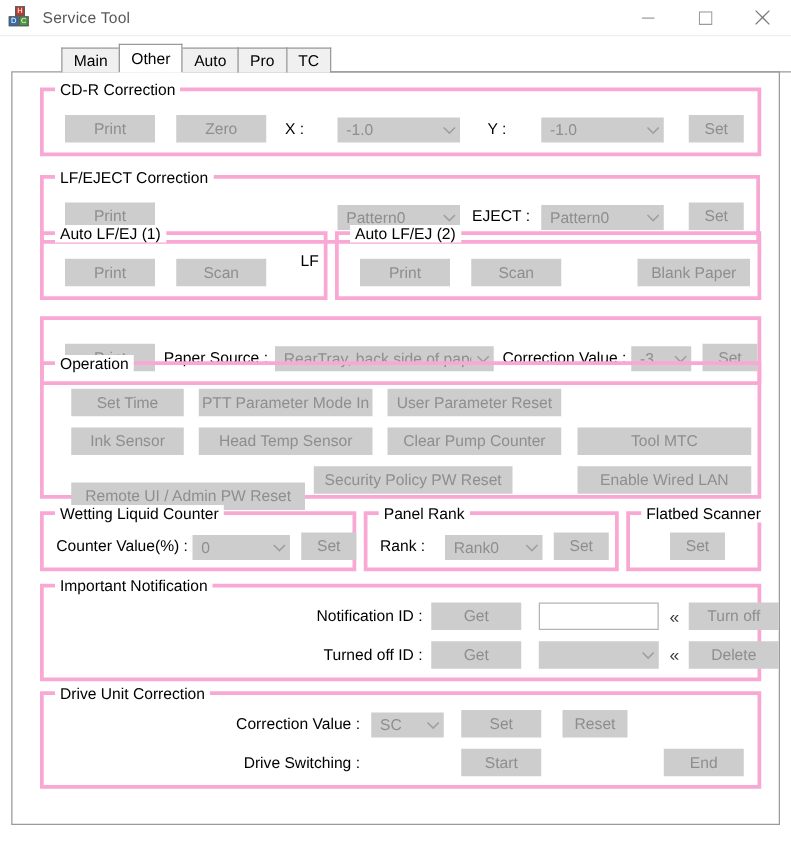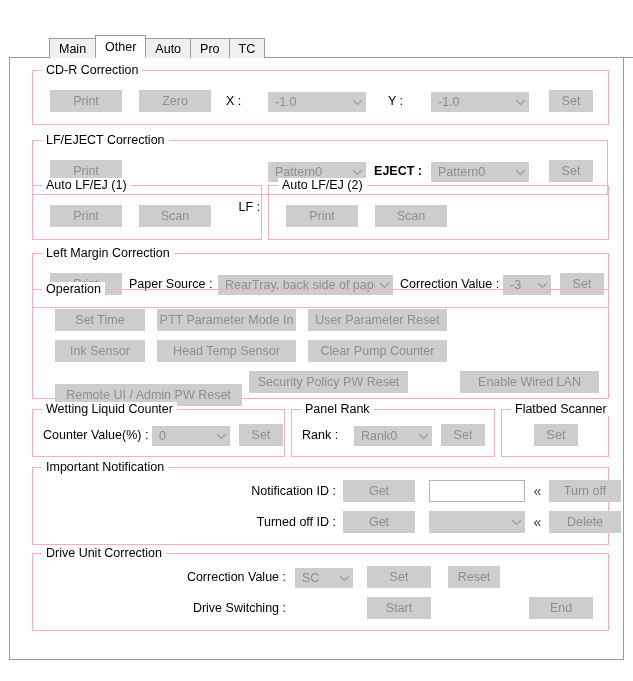--- a/index.html
+++ b/index.html
@@ -128,21 +128,21 @@
   }
   .panel-inner {
     position: absolute;
     left: 0; top: 0;
     width: 613px;
     height: 601px;
   }
   
   .group {
     position: absolute;
-    border: 1px solid #f9a8d4;
+    border: 3px solid #f9a8d4;
     box-sizing: border-box;
     background: transparent;
   }
   .group > .legend {
     position: absolute;
     top: -8px;
     left: 9px;
     background: #ffffff;
     padding: 0 4px;
     font-size: 12.5px;
@@ -221,20 +221,46 @@
     align-items: center;
     justify-content: center;
     letter-spacing: -1px;
   }
 </style>
 </head>
 <body>
 
 <div class="window">
 
+  <div class="titlebar">
+    <div class="title-icon">
+      <div class="blk blk-r">H</div>
+      <div class="blk blk-b">D</div>
+      <div class="blk blk-g">C</div>
+    </div>
+    <div class="title-text">Service Tool</div>
+    <div class="win-buttons">
+      <div class="win-btn">
+        <svg width="11" height="11" viewBox="0 0 11 11">
+          <line x1="0.5" y1="5.5" x2="10.5" y2="5.5" stroke="#9b9b9b" stroke-width="1"></line>
+        </svg>
+      </div>
+      <div class="win-btn">
+        <svg width="11" height="11" viewBox="0 0 11 11">
+          <rect x="0.5" y="0.5" width="10" height="10" fill="none" stroke="#9b9b9b" stroke-width="1"></rect>
+        </svg>
+      </div>
+      <div class="win-btn">
+        <svg width="12" height="12" viewBox="0 0 12 12">
+          <line x1="0.5" y1="0.5" x2="11.5" y2="11.5" stroke="#7a7a7a" stroke-width="1"></line>
+          <line x1="11.5" y1="0.5" x2="0.5" y2="11.5" stroke="#7a7a7a" stroke-width="1"></line>
+        </svg>
+      </div>
+    </div>
+  </div>
 
   <div class="tabstrip">
     <div class="tab">Main</div>
     <div class="tab active">Other</div>
     <div class="tab">Auto</div>
     <div class="tab">Pro</div>
     <div class="tab">TC</div>
     <div class="tabs-filler"></div>
   </div>
 
@@ -271,21 +297,21 @@
         <div class="btn" style="left:17px; top:19px; width:72px; height:22px;">Print</div>
         <div class="lbl" style="left:180px; top:19px; width:47px; height:22px; justify-content:flex-end;margin-top:36px;">LF :</div>
         <div class="combo" style="left:235px; top:21px; width:98px; height:20px;">
           <span class="cval">Pattern0</span>
           <span class="carrow">
             <svg width="11" height="7" viewBox="0 0 11 7">
                 <path d="M1 1 L5.5 5.5 L10 1" fill="none" stroke="#9e9e9e" stroke-width="1.2"></path>
               </svg>
           </span>
         </div>
-        <div class="lbl" style="left:330px; top:19px; width:59px; height:22px; justify-content:flex-end;font-weight:bold;">EJECT :</div>
+        <div class="lbl" style="left:330px; top:19px; width:59px; height:22px; justify-content:flex-end;">EJECT :</div>
         <div class="combo" style="left:398px; top:21px; width:98px; height:20px;">
           <span class="cval">Pattern0</span>
           <span class="carrow">
             <svg width="11" height="7" viewBox="0 0 11 7">
                 <path d="M1 1 L5.5 5.5 L10 1" fill="none" stroke="#9e9e9e" stroke-width="1.2"></path>
               </svg>
           </span>
         </div>
         <div class="btn" style="left:516px; top:19px; width:44px; height:22px;">Set</div>
       </div>
@@ -293,24 +319,24 @@
       <div class="group" style="left:22px; top:127px; width:230px; height:55px;">
         <div class="legend">Auto LF/EJ (1)</div>
         <div class="btn" style="left:17px; top:19px; width:72px; height:22px;">Print</div>
         <div class="btn" style="left:106px; top:19px; width:72px; height:22px;">Scan</div>
       </div>
 
       <div class="group" style="left:258px; top:127px; width:341px; height:55px;">
         <div class="legend">Auto LF/EJ (2)</div>
         <div class="btn" style="left:17px; top:19px; width:72px; height:22px;">Print</div>
         <div class="btn" style="left:106px; top:19px; width:72px; height:22px;">Scan</div>
+        <div class="btn" style="left:239px; top:19px; width:90px; height:22px;">Blank Paper</div>
       </div>
 
       <div class="group" style="left:22px; top:195px; width:577px; height:55px;">
-        <div class="legend">Left Margin Correction</div>
         <div class="btn" style="left:17px; top:19px; width:72px; height:22px;">Print</div>
         <div class="lbl" style="left:96px; top:19px; width:88px; height:22px;">Paper Source :</div>
         <div class="combo" style="left:185px; top:21px; width:175px; height:20px;">
           <span class="cval">RearTray, back side of paper</span>
           <span class="carrow">
             <svg width="11" height="7" viewBox="0 0 11 7">
                 <path d="M1 1 L5.5 5.5 L10 1" fill="none" stroke="#9e9e9e" stroke-width="1.2"></path>
               </svg>
           </span>
         </div>
@@ -329,20 +355,21 @@
       <div class="group" style="left:22px; top:231px; width:577px; height:110px;">
         <div class="legend">Operation</div>
 
         <div class="btn" style="left:22px; top:19px; width:90px; height:22px;">Set Time</div>
         <div class="btn" style="left:124px; top:19px; width:139px; height:22px;">PTT Parameter Mode In</div>
         <div class="btn" style="left:275px; top:19px; width:139px; height:22px;">User Parameter Reset</div>
 
         <div class="btn" style="left:22px; top:50px; width:90px; height:22px;">Ink Sensor</div>
         <div class="btn" style="left:124px; top:50px; width:139px; height:22px;">Head Temp Sensor</div>
         <div class="btn" style="left:275px; top:50px; width:139px; height:22px;">Clear Pump Counter</div>
+        <div class="btn" style="left:427px; top:50px; width:139px; height:22px;">Tool MTC</div>
 
         <div class="btn" style="left:22px; top:81px; width:187px; height:22px;margin-top:13px;">Remote UI / Admin PW Reset</div>
         <div class="btn" style="left:216px; top:81px; width:159px; height:22px;">Security Policy PW Reset</div>
         <div class="btn" style="left:427px; top:81px; width:139px; height:22px;">Enable Wired LAN</div>
       </div>
 
       <div class="group" style="left:22px; top:351px; width:253px; height:48px;">
         <div class="legend">Wetting Liquid Counter</div>
         <div class="lbl" style="left:10px; top:14px; width:103px; height:22px;">Counter Value(%) :</div>
         <div class="combo" style="left:119px; top:16px; width:78px; height:20px;">

